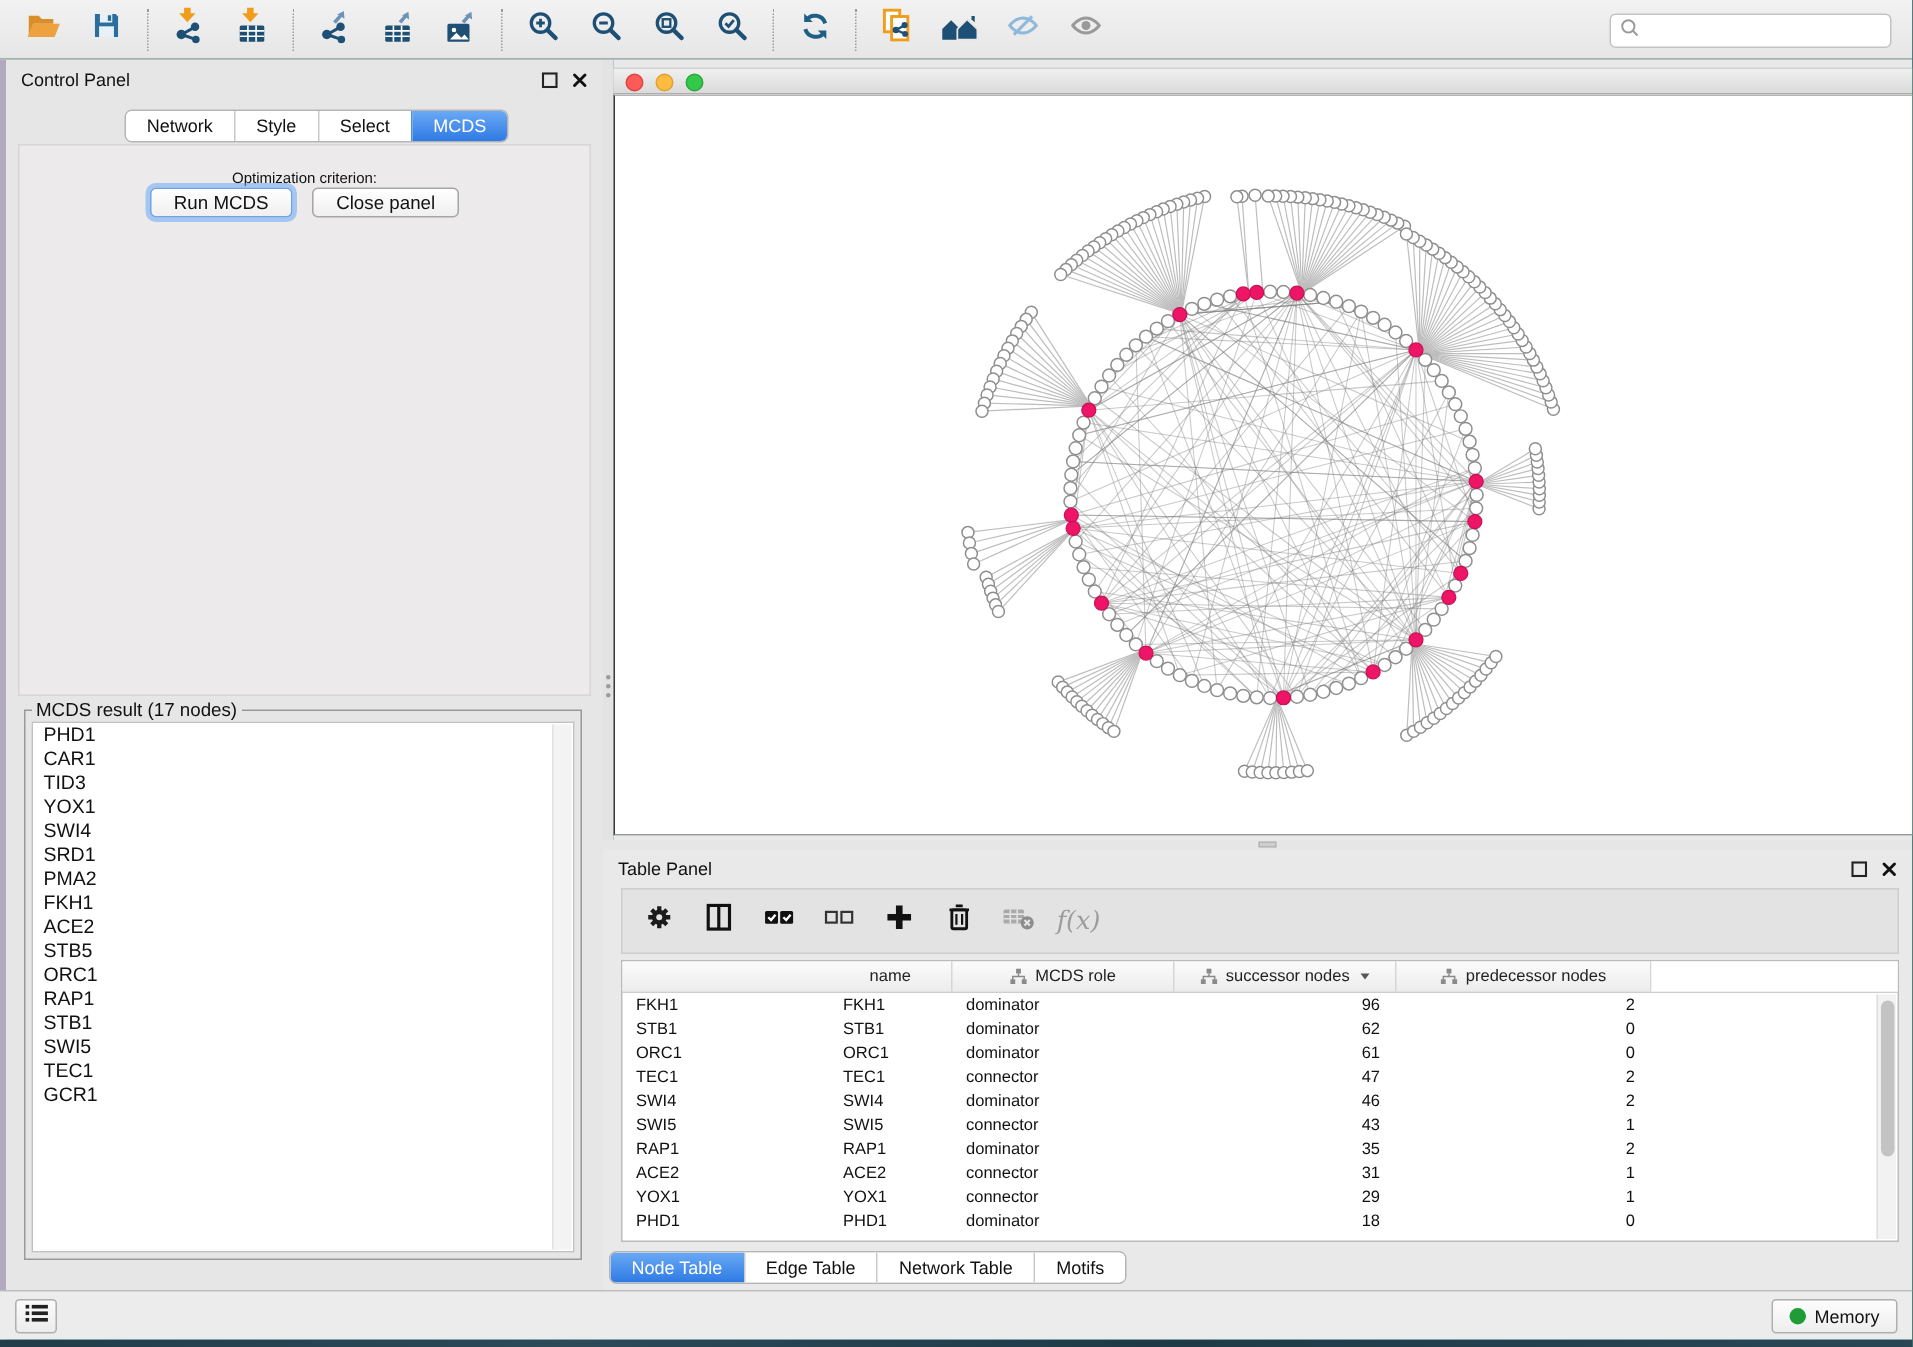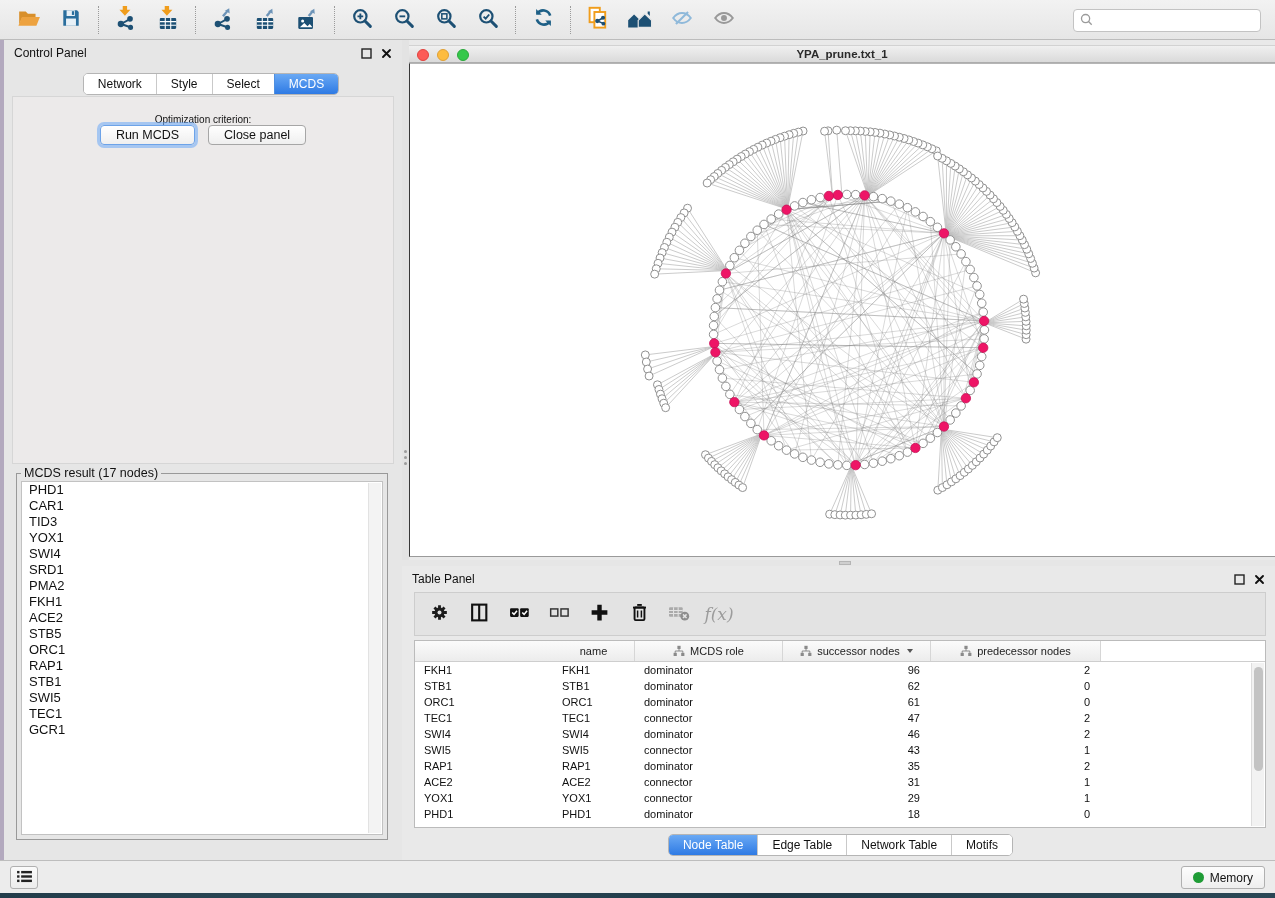--- a/index.html
+++ b/index.html
@@ -89,21 +89,21 @@
   .th{display:flex;align-items:center;justify-content:center;gap:5px;font-size:11px;color:#222;
       border-right:1px solid #d6d6d6;overflow:hidden;}
   .th.filler{background:#fff;border-right:none;flex:1;}
   .sort-chev{width:0;height:0;border-left:3.5px solid transparent;border-right:3.5px solid transparent;border-top:4px solid #555;margin-left:2px;}
   .tp-row{display:flex;height:16px;align-items:center;}
   .td{font-size:11px;overflow:hidden;white-space:nowrap;}
   .td.l{padding-left:9px;text-align:left;}
   .td.r{padding-right:11px;text-align:right;}
   .tp-scroll{position:absolute;right:1px;top:22px;bottom:1px;width:13px;background:#f2f2f2;border-left:1px solid #ddd;}
   .tp-thumb{position:absolute;left:2px;top:4px;width:9px;height:104px;background:#c3c3c3;border-radius:5px;}
-  .tp-tabs{position:absolute;left:4px;right:0;top:268px;display:flex;justify-content:center;}
+  .tp-tabs{position:absolute;left:4px;right:0;top:268px;display:flex;}
 
   
   .status-bar{position:absolute;left:0;right:0;top:860px;height:33px;background:#ececec;border-top:1px solid #bdbdbd;}
   .sb-list-btn{position:absolute;left:10px;top:5px;width:28px;height:23px;border:1px solid #b0b0b0;border-radius:3px;
                background:linear-gradient(#fbfbfb,#ececec);display:flex;align-items:center;justify-content:center;}
   .memory-btn{position:absolute;right:10px;top:5px;height:23px;padding:0 11px;border:1px solid #b0b0b0;border-radius:3px;
               background:linear-gradient(#fdfdfd,#eee);display:flex;align-items:center;gap:6px;font-size:12px;}
   .mem-dot{width:11px;height:11px;border-radius:50%;}
 </style>
 </head>
@@ -319,21 +319,20 @@
       </span>
   </div>
 
   <div class="network-window">
     <div class="net-titlebar">
       <span class="traffic">
         <span class="light red"></span>
         <span class="light yellow"></span>
         <span class="light green"></span>
       </span>
-      <div class="net-title">YPA_prune.txt_1</div>
     </div>
     <div class="net-canvas">
       <svg id="net-svg" viewBox="0 0 865 494" preserveAspectRatio="xMidYMid meet">
           <g stroke="#7f7f7f" stroke-width="0.7" stroke-opacity="0.42">
             <line x1="574.7" y1="258.0" x2="454.7" y2="131.9"></line>
             <line x1="574.7" y1="258.0" x2="551.6" y2="343.3"></line>
             <line x1="574.7" y1="258.0" x2="334.5" y2="354.0"></line>
             <line x1="574.7" y1="258.0" x2="560.7" y2="327.7"></line>
             <line x1="574.7" y1="258.0" x2="570.3" y2="231.4"></line>
             <line x1="574.7" y1="258.0" x2="520.7" y2="375.7"></line>

